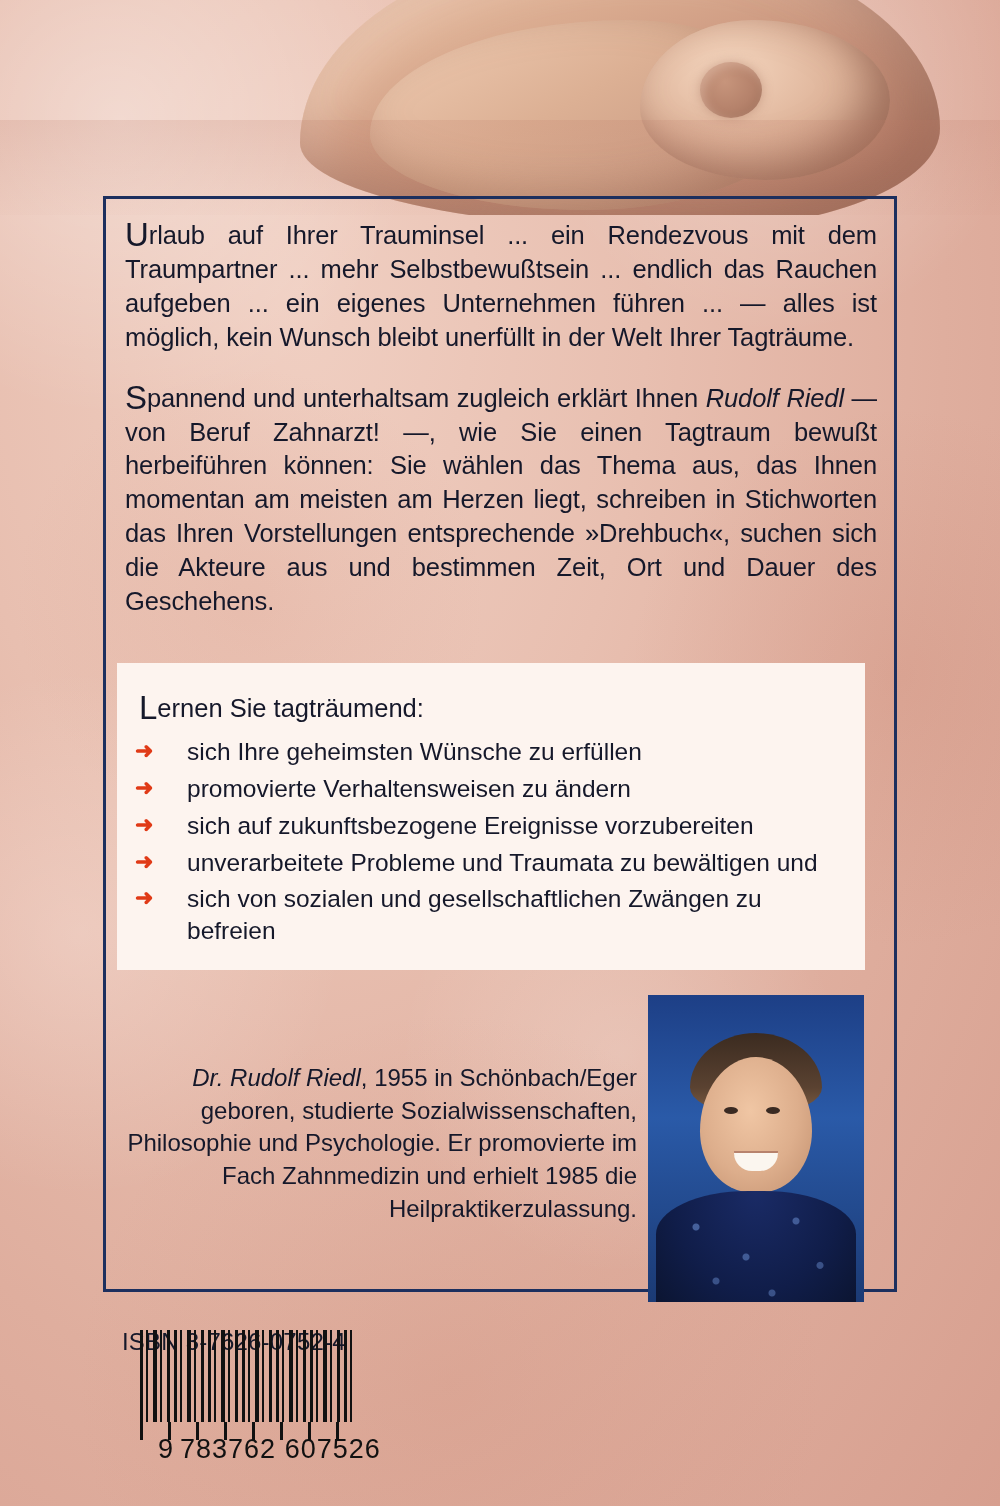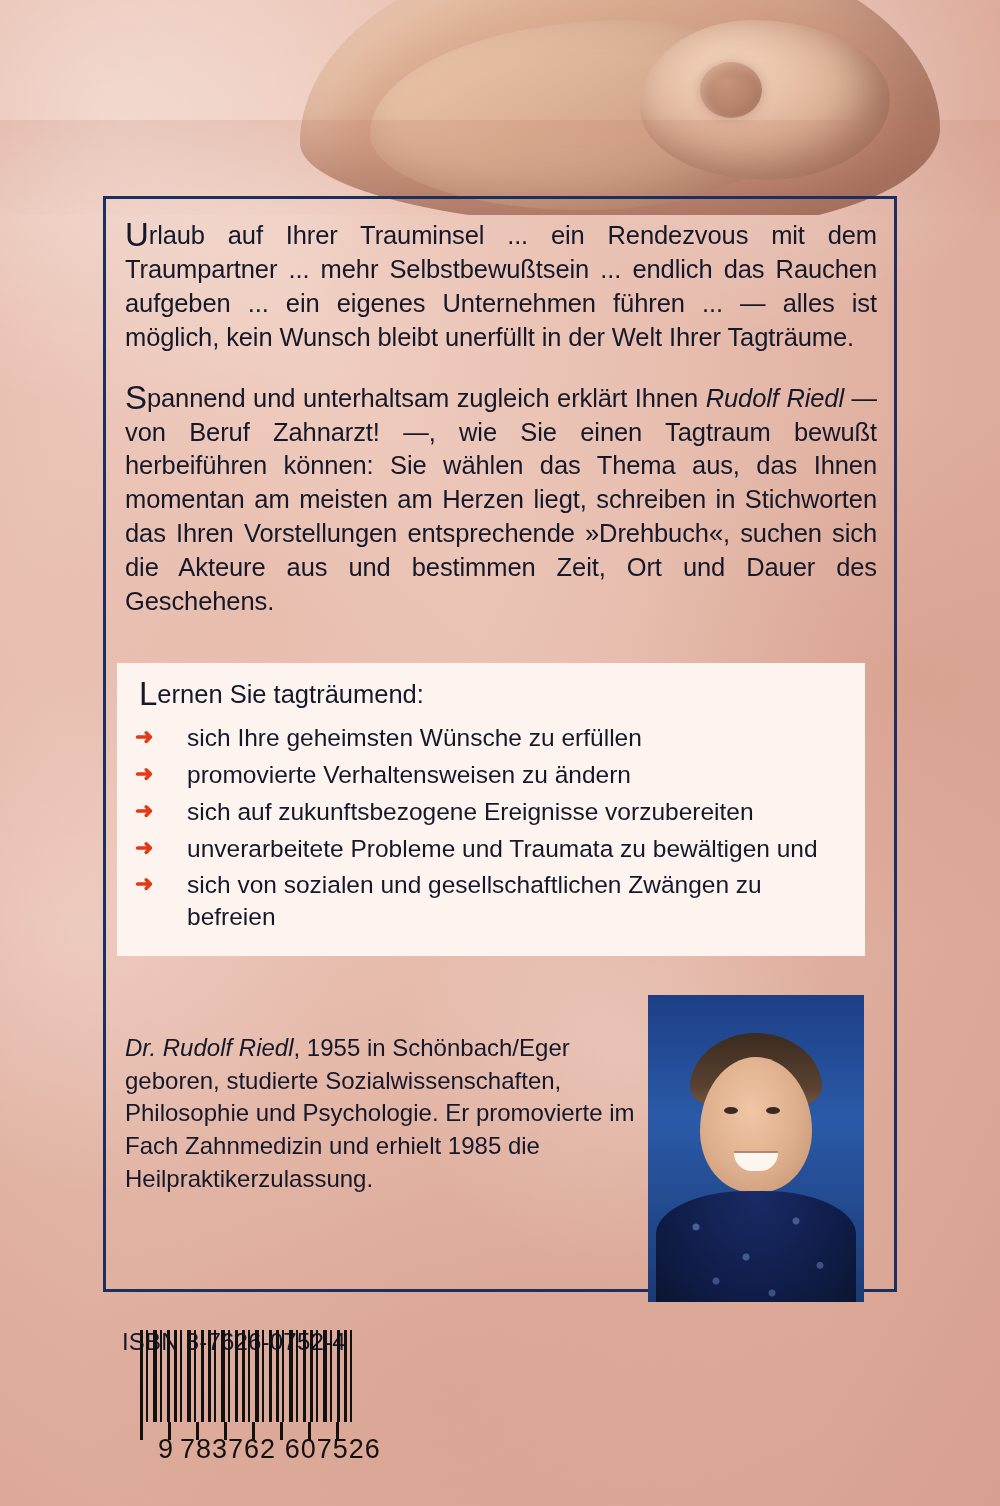--- a/index.html
+++ b/index.html
@@ -131,21 +131,21 @@
   }
   .ital { font-style: italic; }
 
   
   .list-block {
     position: absolute;
     left: 117px;
     top: 663px;
     width: 748px;
     background: #fdf4ef;
-    padding: 14px 18px 18px 18px;
+    padding: 28px 18px 18px 18px;
     box-sizing: border-box;
   }
   .list-title {
     font-size: 25.5px;
     margin: 0 0 12px 4px;
     color: #15182a;
   }
   ul.bullets {
     list-style: none;
     margin: 0;
@@ -173,23 +173,24 @@
   .lower {
     position: absolute;
     left: 125px;
     top: 915px;
     width: 752px;
     color: #15182a;
   }
   .bio {
     position: absolute;
     left: 125px;
-    top: 1032px;
+    top: 1062px;
     width: 512px;
     color: #15182a;
+    text-align: right;
   }
   .bio p {
     margin: 0;
     font-size: 24px;
     line-height: 1.36;
   }
 
   
   .author-photo {
     position: absolute;

